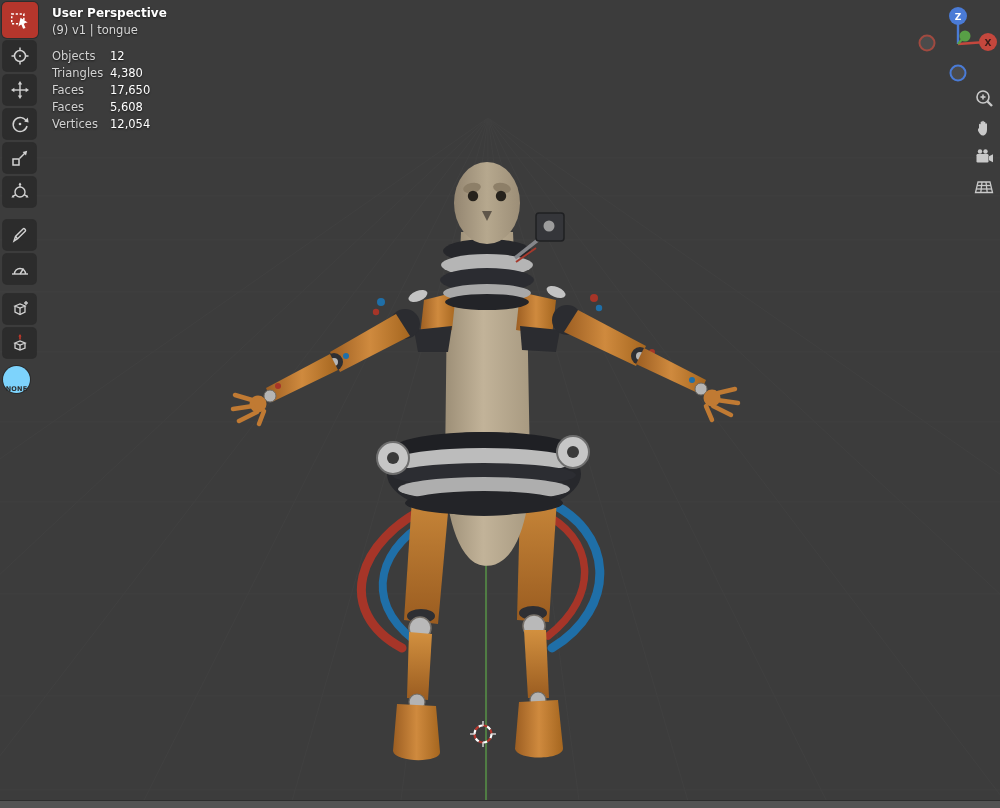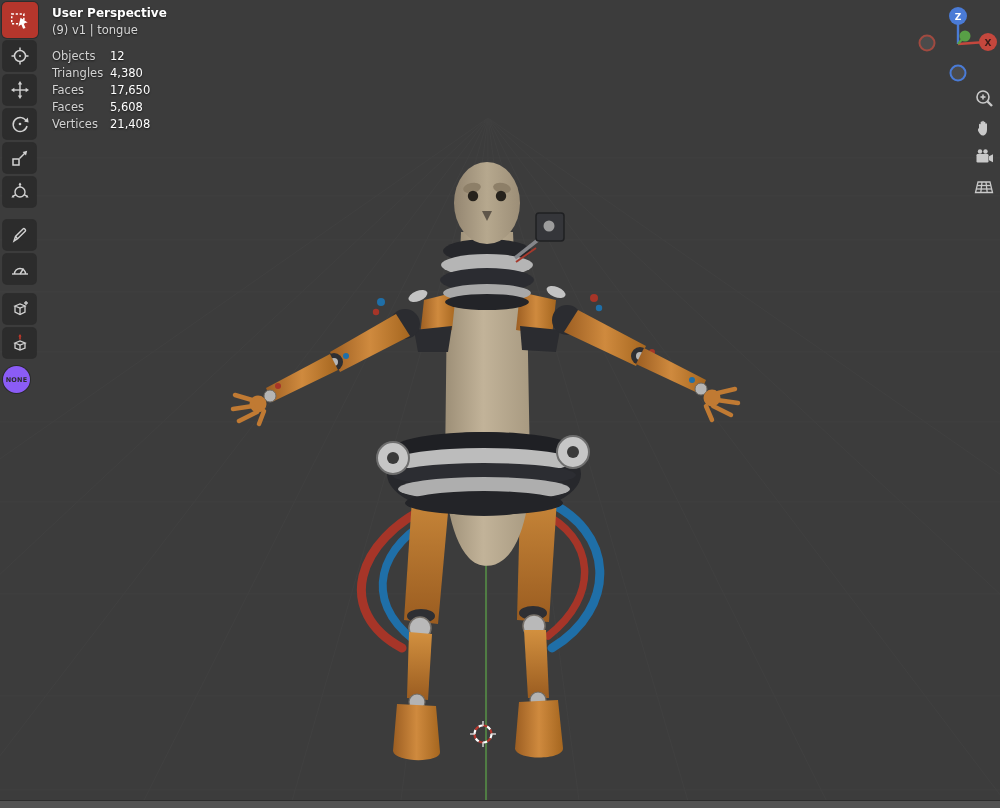--- a/index.html
+++ b/index.html
@@ -26,22 +26,22 @@
     position:absolute; left:3px; width:33px; height:30px;
     background:#2c2c2c; border-radius:4px;
     display:flex; align-items:center; justify-content:center;
     box-shadow:0 0 0 1px rgba(0,0,0,.25);
     cursor:pointer;
   }
   .tool.active { left:2px; width:36px; height:36px; background:#b5362c; border-radius:5px; }
   .tool svg { display:block; }
   .none-badge {
     position:absolute; left:3px; top:366px; width:27px; height:27px;
-    border-radius:50%; background:#8b5cf6;
-    display:flex; align-items:center; justify-content:center;
+    border-radius:50%; background:#7dd3fc;
+    display:flex; align-items:flex-end; justify-content:center;
     font-size:6.5px; font-weight:bold; color:#2c2c2c; letter-spacing:.2px;
     box-shadow:0 0 0 1px rgba(0,0,0,.3); cursor:pointer;
   }
 
   
   .side-btn { position:absolute; left:972px; width:24px; height:24px; display:flex; align-items:center; justify-content:center; cursor:pointer; opacity:.92; }
 
   
   .gizmo { position:absolute; left:916px; top:4px; width:84px; height:82px; cursor:pointer; }
   .gizmo text { font-size:9px; font-weight:bold; font-family:"DejaVu Sans",sans-serif; }
@@ -251,21 +251,21 @@
     <div class="srow">
         <span class="lab">Faces</span>
         <span class="val">17,650</span>
       </div>
     <div class="srow">
         <span class="lab">Faces</span>
         <span class="val">5,608</span>
       </div>
     <div class="srow">
         <span class="lab">Vertices</span>
-        <span class="val">21,408</span>
+        <span class="val">12,054</span>
       </div>
   </div>
 
   <div class="tool active" style="top:2px">
     <svg width="22" height="22" viewBox="0 0 20 20">
       <rect x="2.5" y="4.5" width="11" height="9" fill="none" stroke="#ffffff" stroke-width="1.4" stroke-dasharray="2 1.6"></rect>
       <path d="M10.5 8 L17 12.2 L13.2 13 L15 17.2 L12.8 18 L11.2 13.8 L8.6 16 Z" fill="#ffffff"></path>
     </svg>
   </div>
 

